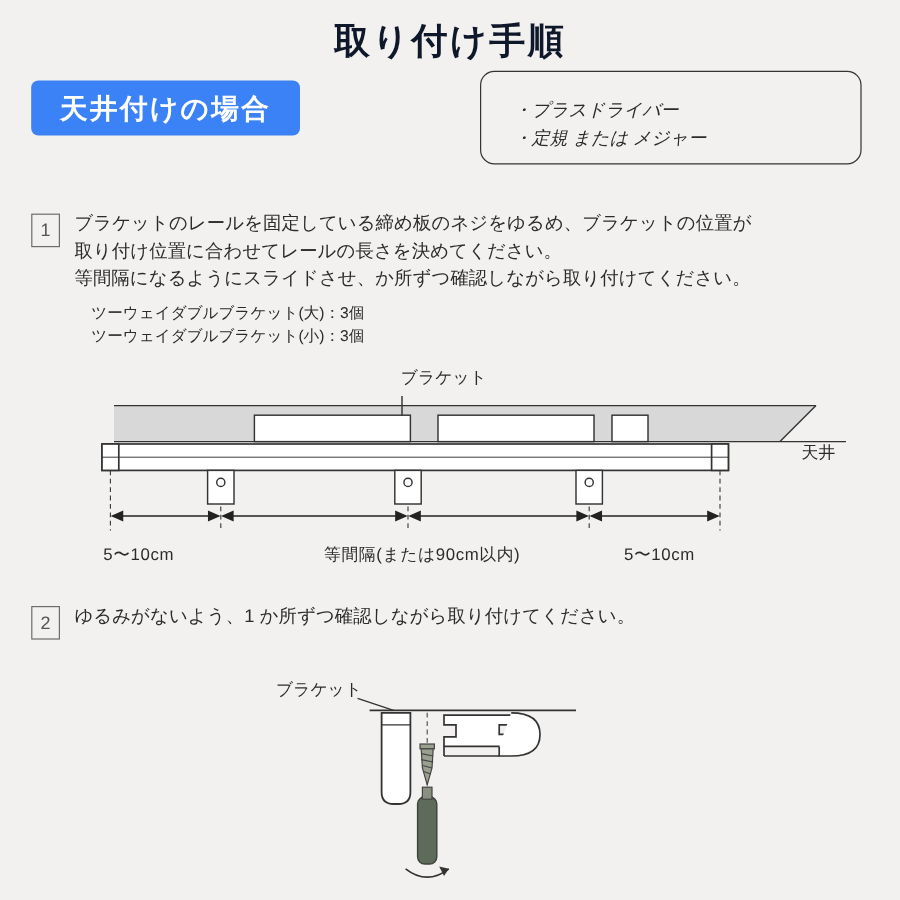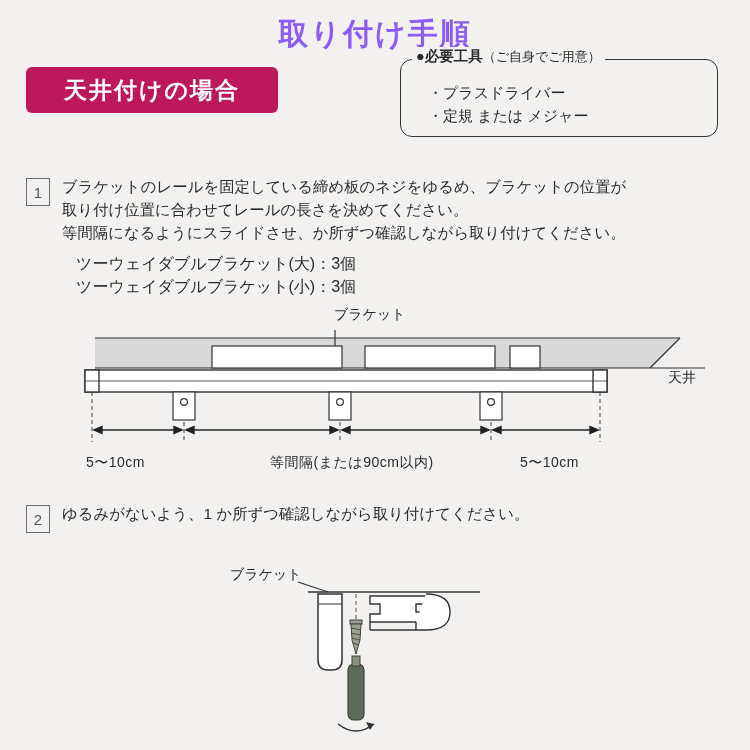--- a/index.html
+++ b/index.html
@@ -20,53 +20,54 @@
     height: 750px;
     box-sizing: border-box;
   }
   
   .title {
     text-align: center;
     font-size: 30px;
     font-weight: bold;
     letter-spacing: 2px;
     padding-top: 14px;
-    color: #8b5cf6;
+    color: #0f172a;
   }
   
   .header-row {
     position: relative;
     height: 84px;
   }
   .section-tag {
     position: absolute;
     left: 26px;
     top: 12px;
-    width: 252px;
+    width: 224px;
     height: 46px;
-    background: #be185d;
+    background: #3b82f6;
     border-radius: 6px;
     color: #ffffff;
     font-size: 23px;
     font-weight: bold;
     letter-spacing: 2px;
     display: flex;
     align-items: center;
     justify-content: center;
     text-align: center;
   }
   .tools-box {
     position: absolute;
     left: 400px;
     top: 4px;
     width: 318px;
     height: 78px;
     border: 1.6px solid #333;
     border-radius: 12px;
     box-sizing: border-box;
+    font-style: italic;
   }
   .tools-title {
     position: absolute;
     left: 412px;
     top: -8px;
     background: #f2f1ef;
     padding: 0 4px;
     font-size: 14.5px;
     font-weight: bold;
     white-space: nowrap;
@@ -102,21 +103,21 @@
     letter-spacing: 0.1px;
   }
   .small-note {
     position: absolute;
     font-size: 12.5px;
     line-height: 1.45;
   }
   .small-note .indent {
     display: block;
     padding-left: 14px;
-    font-size: 16px;
+    font-size: 13px;
   }
   .dim-label {
     position: absolute;
     font-size: 14px;
     letter-spacing: 0.5px;
   }
   .part-label {
     position: absolute;
     font-size: 14px;
   }
@@ -129,23 +130,20 @@
 
   <div class="title">取り付け手順</div>
 
   <div class="header-row">
 
     <div class="section-tag">
       <span>天井付けの場合</span>
     </div>
 
     <div class="tools-box"></div>
-    <div class="tools-title">
-      <span>●</span><span>必要工具</span><span class="note">（ご自身でご用意）</span>
-    </div>
     <div class="tools-box" style="border:none; background:transparent;">
       <div class="tools-list">
         <div>・プラスドライバー</div>
         <div>・定規 または メジャー</div>
       </div>
     </div>
   </div>
 
   <div class="step-num" style="left:26px; top:178px;">1</div>
   <div class="step-text" style="left:62px; top:176px; width:672px;">

